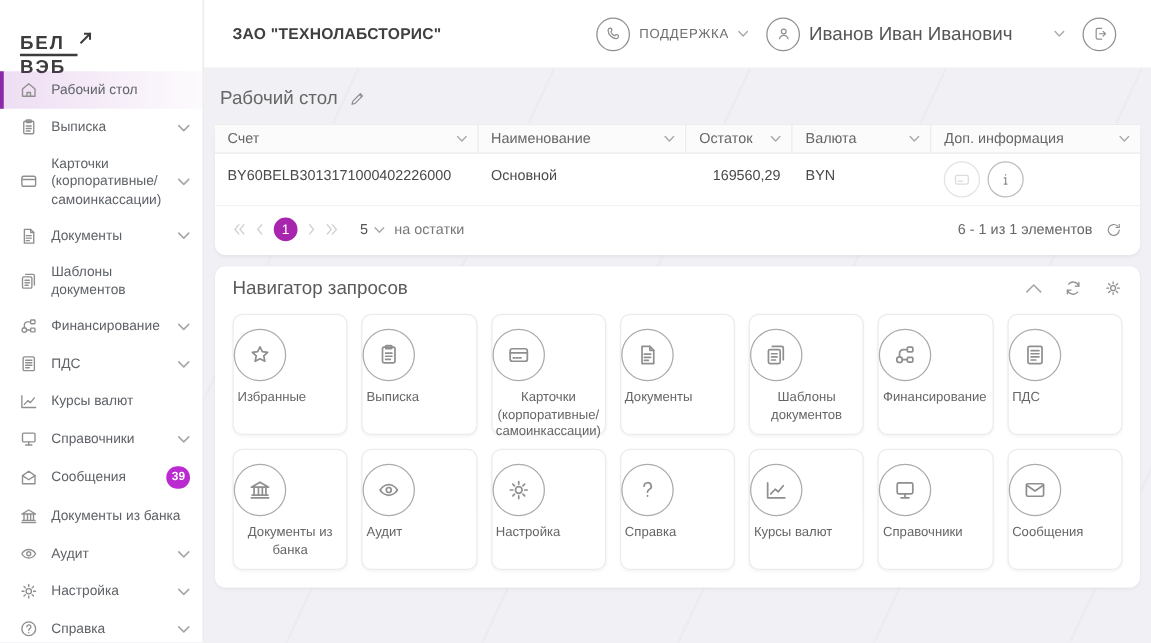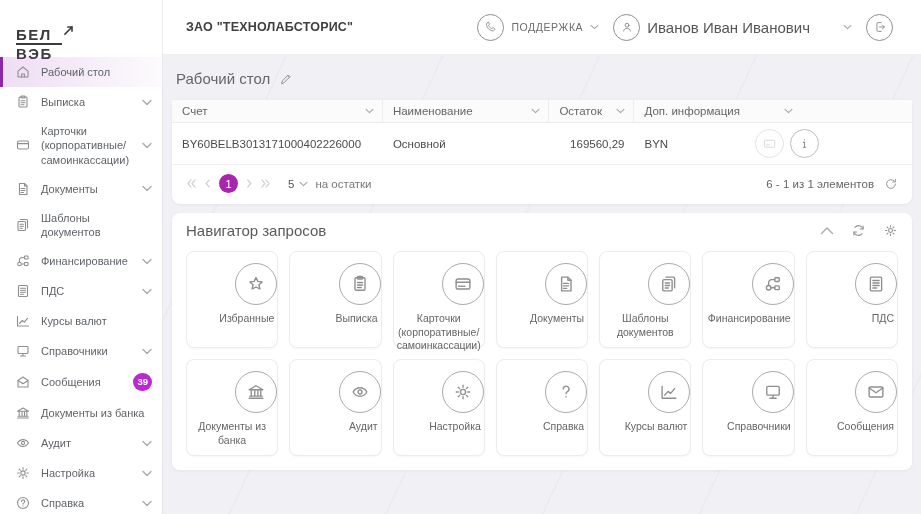--- a/index.html
+++ b/index.html
@@ -73,21 +73,21 @@
   .panel {
     background:#fff; border-radius:8px; margin-top:9px;
     box-shadow:0 1px 3px rgba(60,40,90,0.06);
   }
   .panel-header { display:flex; align-items:center; padding:9px 14px 8px; }
   .panel-title { font-size:15px; color:#5a5a5a; }
   .panel-actions { margin-left:auto; display:flex; align-items:center; gap:17px; }
   .panel-actions .pa { cursor:pointer; }
 
   
-  .tbl-head, .tbl-row { display:flex; align-items:center; }
+  .tbl-head, .tbl-row { display:flex; align-items:flex-start; }
   .tbl-head { background:#fbfbfc; border-top:1px solid #ececec; border-bottom:1px solid #ececec; }
   .th {
     display:flex; align-items:center; font-size:11.5px; color:#666;
     padding:5px 8px 5px 10px; border-right:1px solid #ececec; cursor:pointer;
   }
   .th:last-child { border-right:none; }
   .th .th-chevron { margin-left:auto; }
   .c1{width:28.5%;} .c2{width:22.5%;} .c3{width:11.5%;} .c4{width:15%;} .c5{width:22.5%;}
   .tbl-row { border-bottom:1px solid #f1f1f1; }
   .td { font-size:11.5px; color:#4a4a4a; padding:12px 10px; display:flex; align-items:center; }
@@ -109,21 +109,21 @@
   }
   .pg-size { color:#555; margin-left:10px; cursor:pointer; display:flex; align-items:center; gap:5px; }
   .pg-label { color:#777; }
   .pg-right { margin-left:auto; display:flex; align-items:center; gap:10px; color:#666; }
 
   
   .tiles { display:grid; grid-template-columns:repeat(7,1fr); gap:11px; padding:4px 14px 14px; }
   .tile {
     background:#fff; border:1px solid #ececec; border-radius:8px; height:97px;
     box-shadow:0 1px 2px rgba(0,0,0,0.04);
-    display:flex; flex-direction:column; align-items:flex-end; padding-top:11px; cursor:pointer;
+    display:flex; flex-direction:column; align-items:flex-start; padding-top:11px; cursor:pointer;
   }
   .tile-circle {
     width:42px; height:42px; border:1.4px solid #ababab; border-radius:50%;
     display:flex; align-items:center; justify-content:center; margin-bottom:7px; flex:0 0 auto;
   }
   .tile-label { font-size:10.5px; color:#666; text-align:center; line-height:1.3; padding:0 3px; }
 
   .ic { stroke:#8f8f8f; fill:none; stroke-width:1.1; stroke-linecap:round; stroke-linejoin:round; }
   .ic-light { stroke:#dcdcdc; }
   .chev { stroke:#a8a8a8; fill:none; stroke-width:1.3; stroke-linecap:round; stroke-linejoin:round; }
@@ -411,20 +411,28 @@
         <div class="th c2">
             <span>Наименование</span>
             <span class="th-chevron">
               <svg width="9" height="6" viewBox="0 0 10 7" class="chev">
                 <path d="M1 1.5 5 5.5 9 1.5"></path>
               </svg>
             </span>
           </div>
         <div class="th c3">
             <span>Остаток</span>
+            <span class="th-chevron">
+              <svg width="9" height="6" viewBox="0 0 10 7" class="chev">
+                <path d="M1 1.5 5 5.5 9 1.5"></path>
+              </svg>
+            </span>
+          </div>
+        <div class="th c4">
+            <span>Валюта</span>
             <span class="th-chevron">
               <svg width="9" height="6" viewBox="0 0 10 7" class="chev">
                 <path d="M1 1.5 5 5.5 9 1.5"></path>
               </svg>
             </span>
           </div>
         <div class="th c5">
             <span>Доп. информация</span>
             <span class="th-chevron">
               <svg width="9" height="6" viewBox="0 0 10 7" class="chev">

